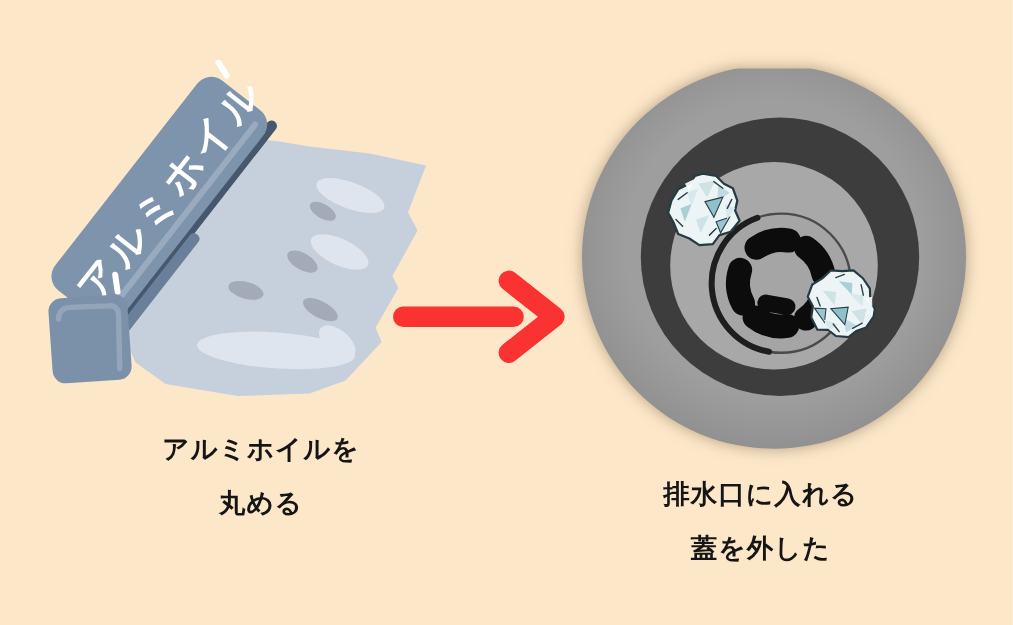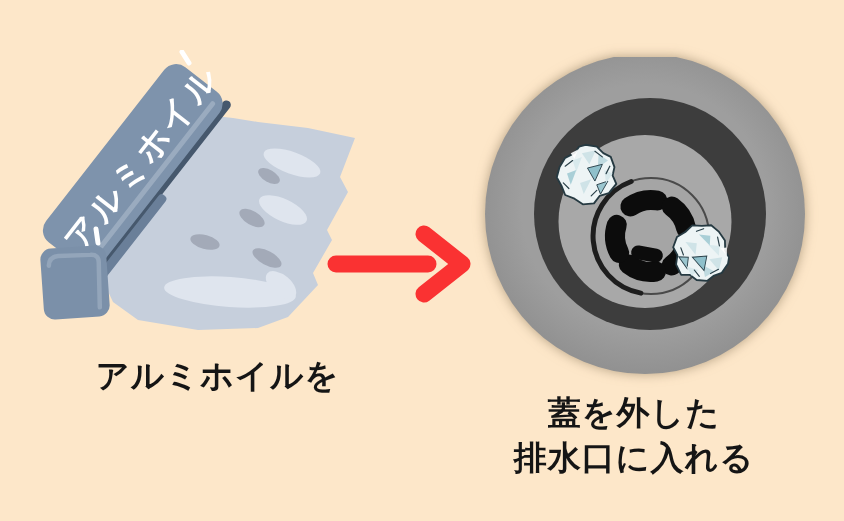--- a/index.html
+++ b/index.html
@@ -12,21 +12,21 @@
   }
   .illus{position:absolute;}
   .illus-left{left:18px;top:50px;}
   .illus-arrow{left:326px;top:222px;}
   .illus-drain{left:482px;top:57px;filter:drop-shadow(0 0 6px rgba(120,100,72,0.55));}
   .caption{
     position:absolute;
     text-align:center;
     color:#151515;
     font-weight:700;
-    font-size:33px;
+    font-size:22px;
     line-height:45px;
     letter-spacing:1px;
     white-space:nowrap;
   }
   .caption-left{left:15px;top:353px;width:405px;}
   .caption-right{left:474px;top:390px;width:320px;}
   .box-label-text{
     font-family:"DejaVu Sans","Liberation Sans",sans-serif;
     font-weight:700;
     letter-spacing:3px;
@@ -125,20 +125,21 @@
       </g>
       <rect x="-16" y="-7" width="32" height="14" rx="7" fill="#0C0C0C" transform="translate(165,197) rotate(10)"></rect>
     </g>
 
     <use href="#foilBall" transform="translate(72,85) scale(0.93)"></use>
     <use href="#foilBall" transform="translate(188,164) scale(0.9) rotate(115 35 35)"></use>
   </svg>
 
   <div class="caption caption-left">
     <div>アルミホイルを</div>
+    <div>丸める</div>
   </div>
 
   <div class="caption caption-right">
+    <div>排水口に入れる</div>
     <div>蓋を外した</div>
-    <div>排水口に入れる</div>
   </div>
 
 </div>
 
 </body></html>

